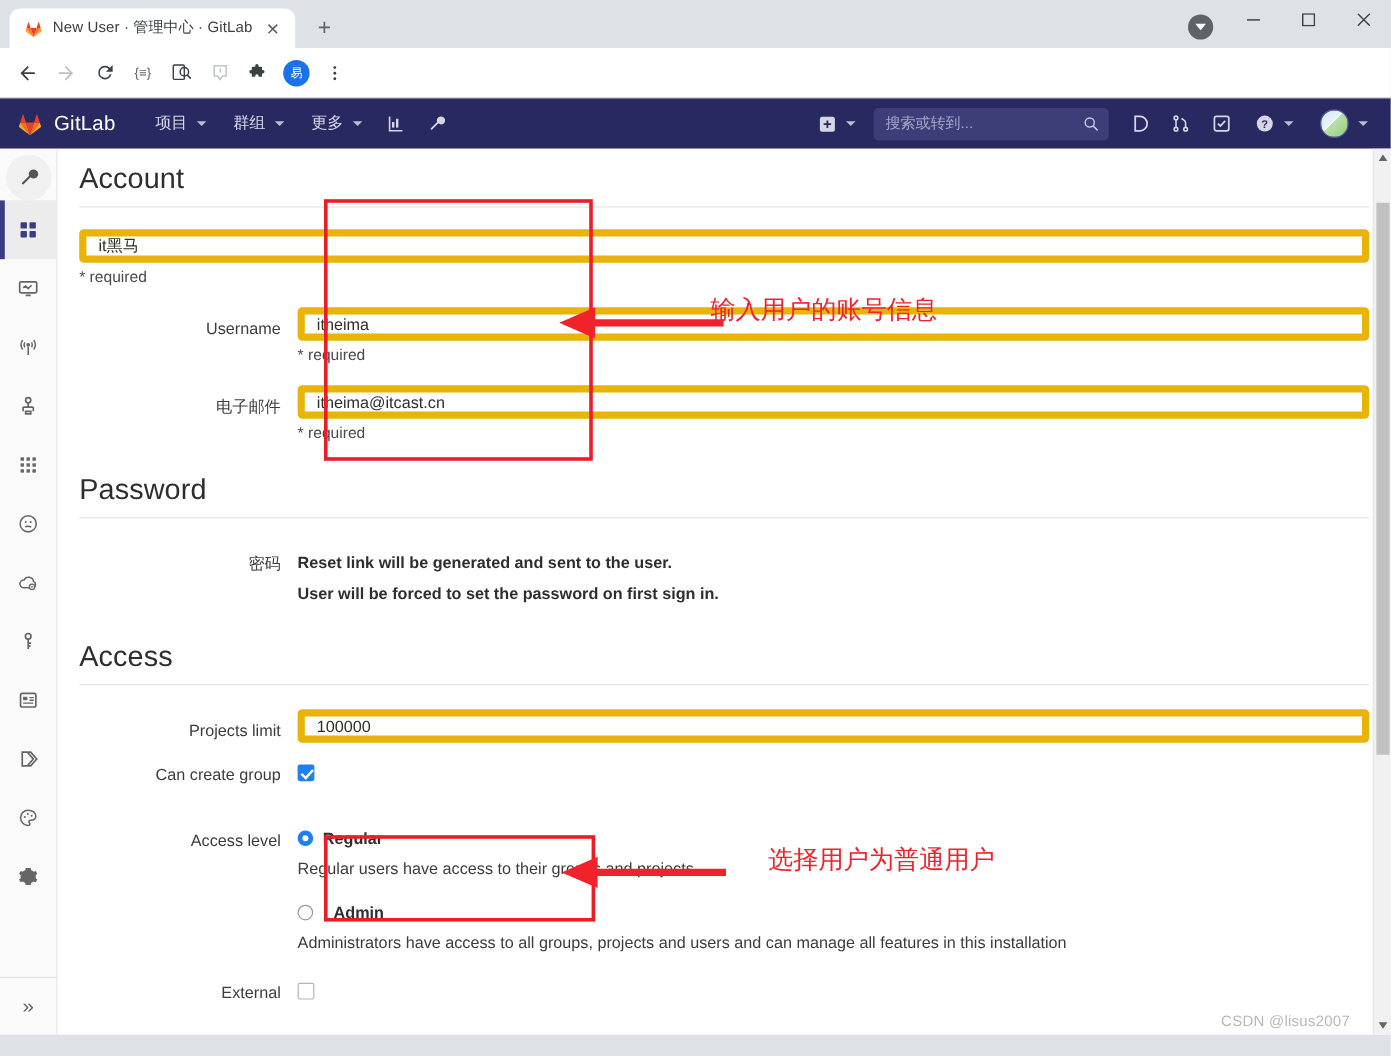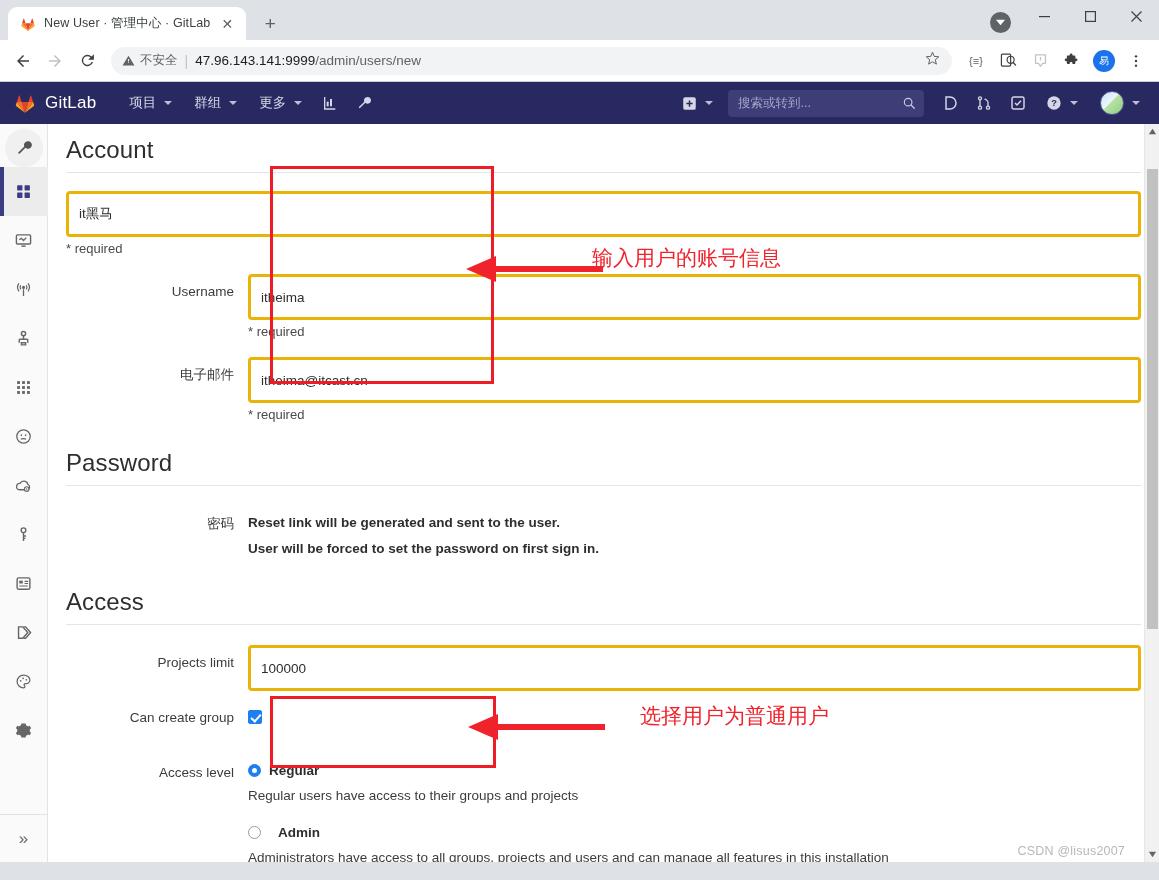--- a/index.html
+++ b/index.html
@@ -146,21 +146,21 @@
     font-size:24px; color:#2e2e2e; font-weight:400; margin: 12px 0 0 0;
     padding-bottom:8px; border-bottom:1px solid #e5e5e5; letter-spacing:.1px;
   }
   .form-row { display:flex; align-items:flex-start; margin-top:18px; }
   .form-label {
     width:182px; flex:0 0 182px; text-align:right; padding-right:14px;
     font-size:13.5px; color:#3c3c3c; line-height:20px; padding-top:8px;
   }
   .form-ctl { flex:1; min-width:0; }
   .gl-input {
-    width:100%; height:46px; border:3px solid #eab308; border-radius:4px;
+    width:100%; height:28px; border:6px solid #eab308; border-radius:4px;
     padding: 0 10px; font-size:13.5px; color:#2e2e2e; outline:none;
     font-family:inherit; background:#fff;
   }
   .req-note { font-size:13px; color:#4a4a4a; margin-top:4px; }
 
   .pw-text { font-size:13.5px; color:#2e2e2e; font-weight:bold; line-height:22px; padding-top:4px;}
 
   .chk {
     width:14px;height:14px;border:1px solid #b5b5b5;border-radius:2px;
     display:inline-block;vertical-align:middle;background:#fff;
@@ -272,35 +272,20 @@
       <svg width="18" height="18" viewBox="0 0 24 24">
           <path d="M4 11h12.2l-5.6-5.6L12 4l8 8-8 8-1.4-1.4 5.6-5.6H4z" fill="#bdc1c6"></path>
         </svg>
     </div>
     <div class="tb-icon">
       <svg width="17" height="17" viewBox="0 0 24 24">
           <path d="M17.65 6.35A8 8 0 1 0 19.73 14h-2.1A6 6 0 1 1 12 6a5.9 5.9 0 0 1 4.2 1.75L13 11h8V3z" fill="#3c4043"></path>
         </svg>
     </div>
 
-    <div class="omnibox">
-      <span class="omni-warn">
-        <svg width="13" height="13" viewBox="0 0 24 24">
-            <path d="M12 3 1 21h22L12 3zm1 13h-2v-2h2v2zm0-3h-2V9h2v4z" fill="#5f6368"></path>
-          </svg>
-        <span>不安全</span>
-      </span>
-      <span class="omni-sep">|</span>
-      <span class="omni-url"><span class="host">47.96.143.141:9999</span><span class="path">/admin/users/new</span></span>
-      <span class="star">
-        <svg width="15" height="15" viewBox="0 0 24 24">
-            <path d="M12 17.27 18.18 21l-1.64-7.03L22 9.24l-7.19-.61L12 2 9.19 8.63 2 9.24l5.46 4.73L5.82 21z" fill="none" stroke="#5f6368" stroke-width="1.6"></path>
-          </svg>
-      </span>
-    </div>
 
     <div class="tb-icon">
       <span style="font-size:11px;color:#5f6368;">{≡}</span>
     </div>
     <div class="tb-icon">
       <svg width="17" height="17" viewBox="0 0 24 24">
           <rect x="2" y="3" width="13" height="17" rx="1.5" fill="none" stroke="#3c4043" stroke-width="1.7"></rect>
           <circle cx="15" cy="11" r="5" fill="none" stroke="#3c4043" stroke-width="1.7"></circle>
           <path d="M18.6 14.8 22 18.5" stroke="#3c4043" stroke-width="1.9" stroke-linecap="round"></path>
         </svg>

